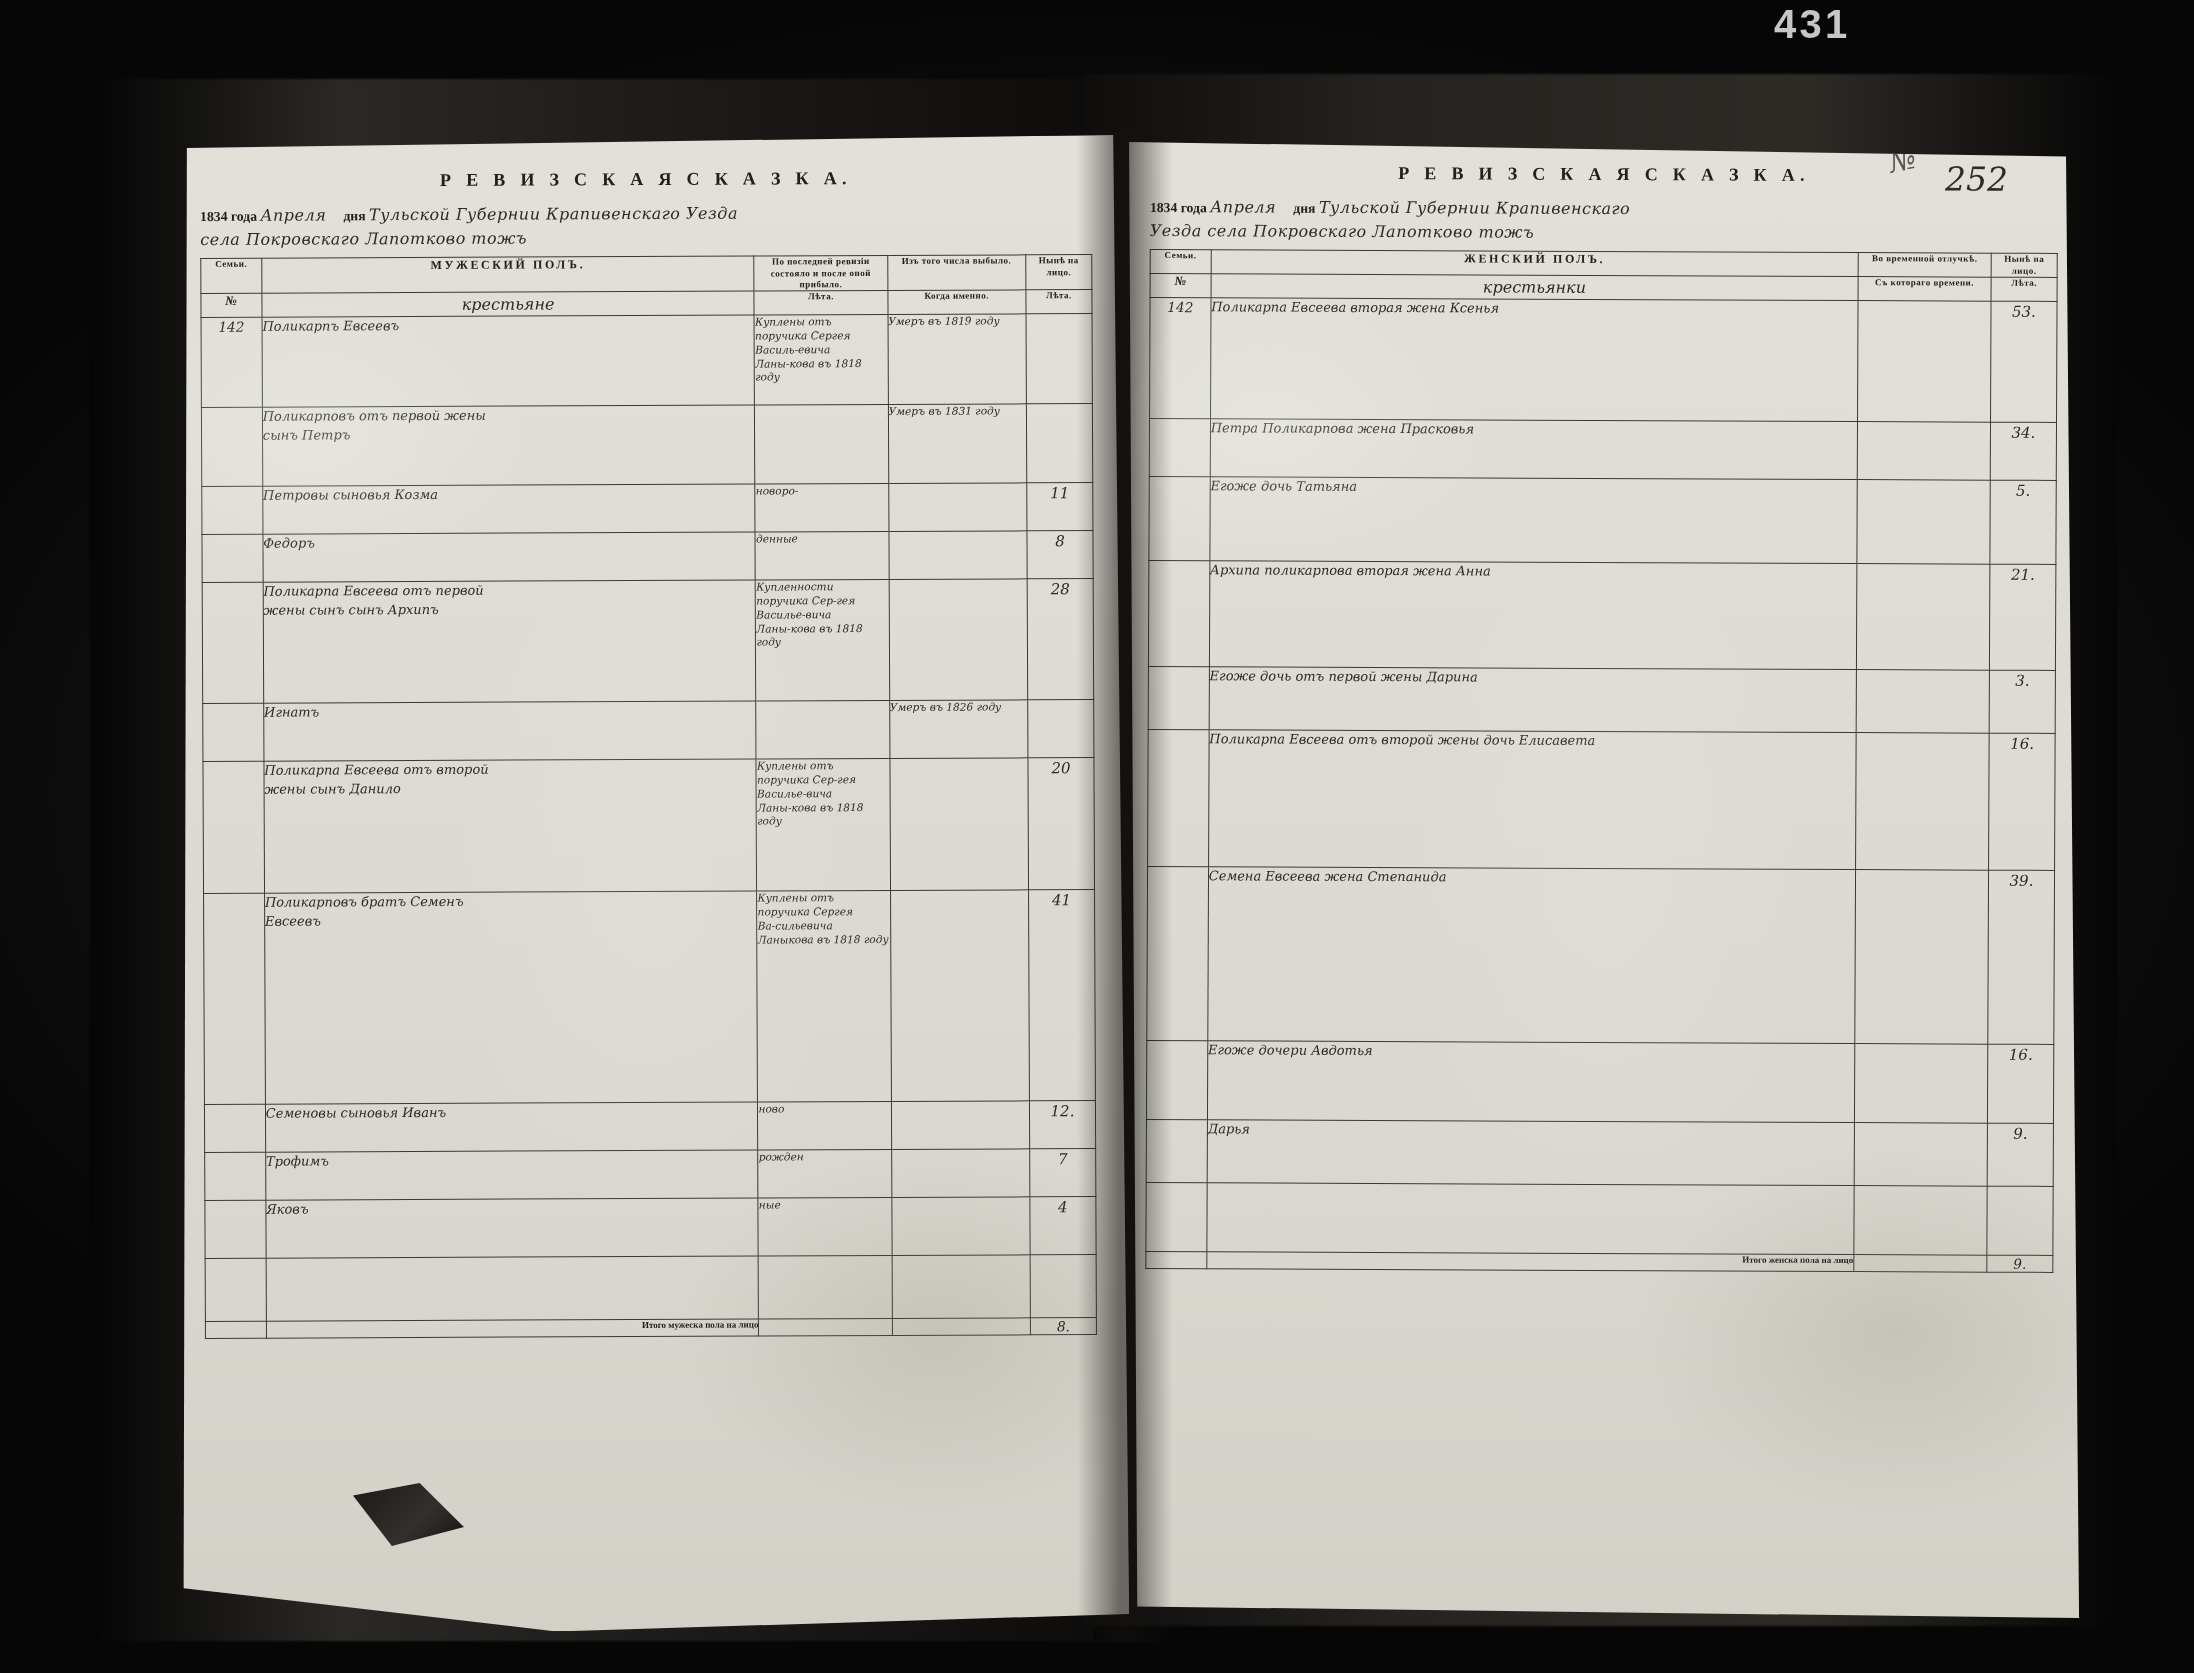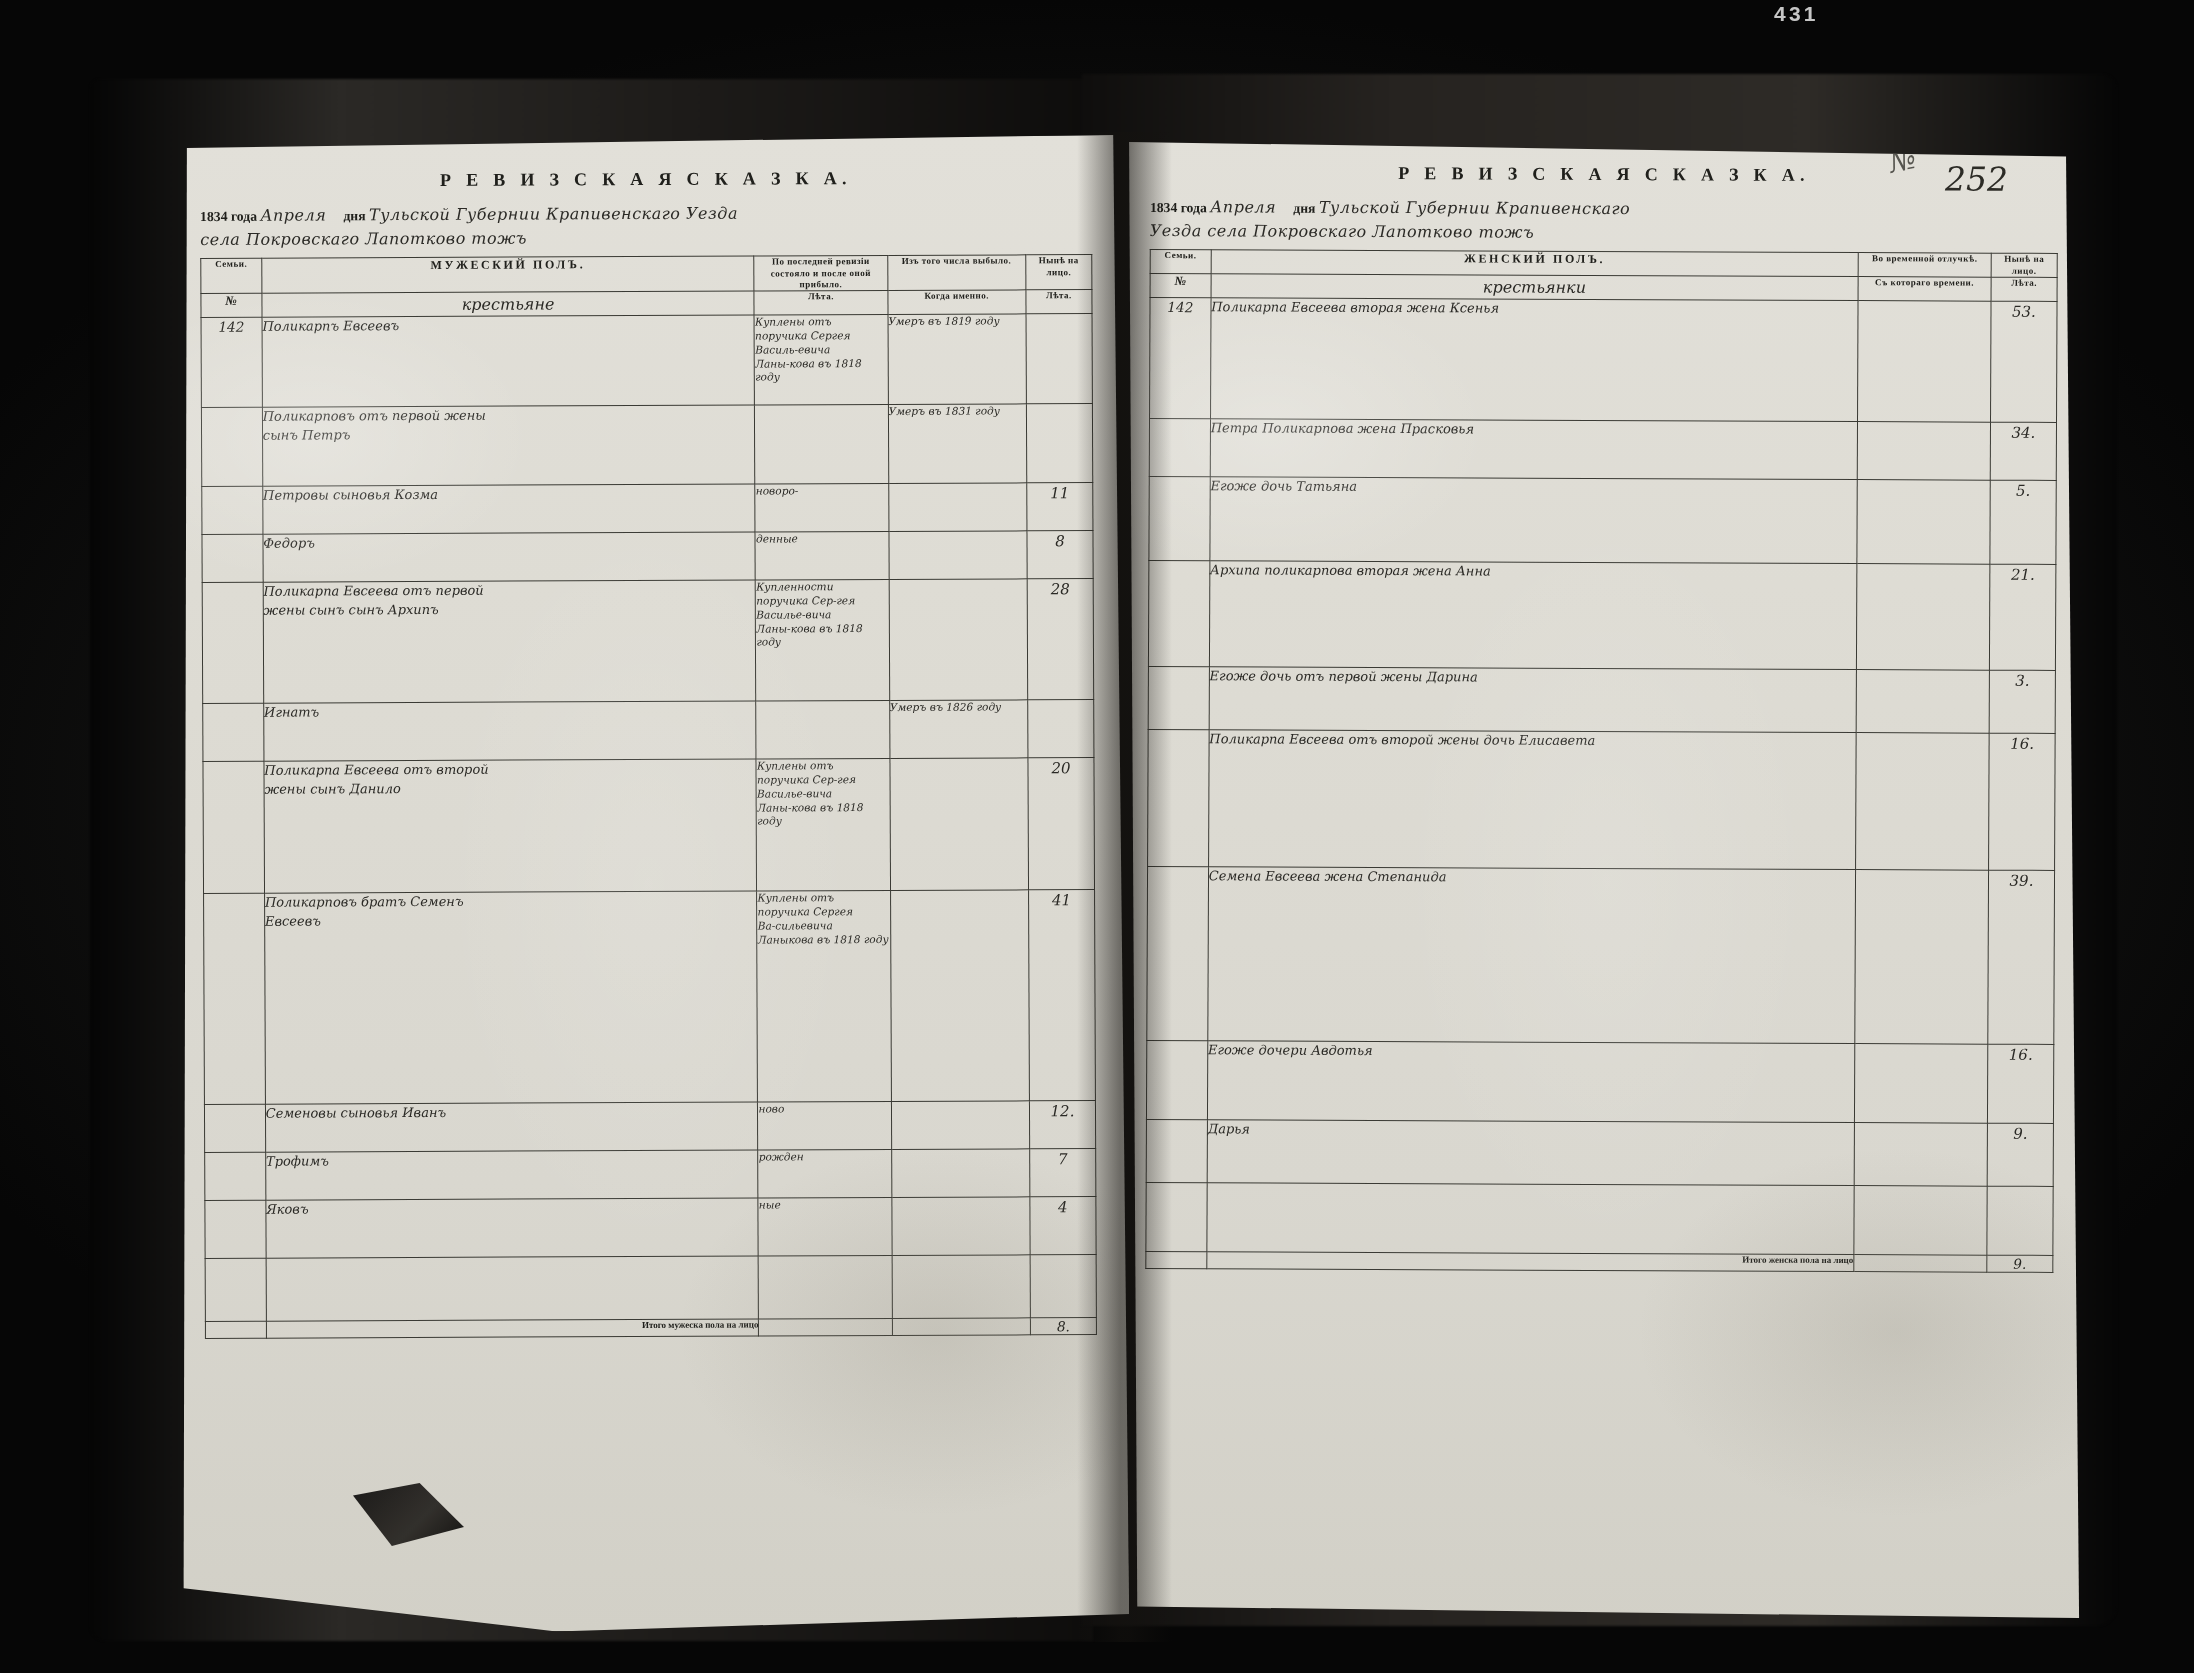--- a/index.html
+++ b/index.html
@@ -209,21 +209,21 @@
     clip-path: polygon(0% 20%, 60% 0%, 100% 70%, 35% 100%);
     filter: blur(0.5px);
     opacity: .95;
   }
 </style>
 </head>
 <body>
 
 <div id="scene">
 
-  <div class="photo-number" style="left:1774px; top:2.1px; font-size:21px;">431</div>
+  <div class="photo-number" style="left:1774px; top:2.1px; font-size:40px;">431</div>
 
   <div id="book">
 
     <div class="board board-left"></div>
     <div class="board board-right"></div>
 
     <div class="page page-left">
       <div class="sheet-inner" style="left:32px; top:32px; width:892px;">
 
         <div class="title">Р Е В И З С К А Я   С К А З К А.</div>

